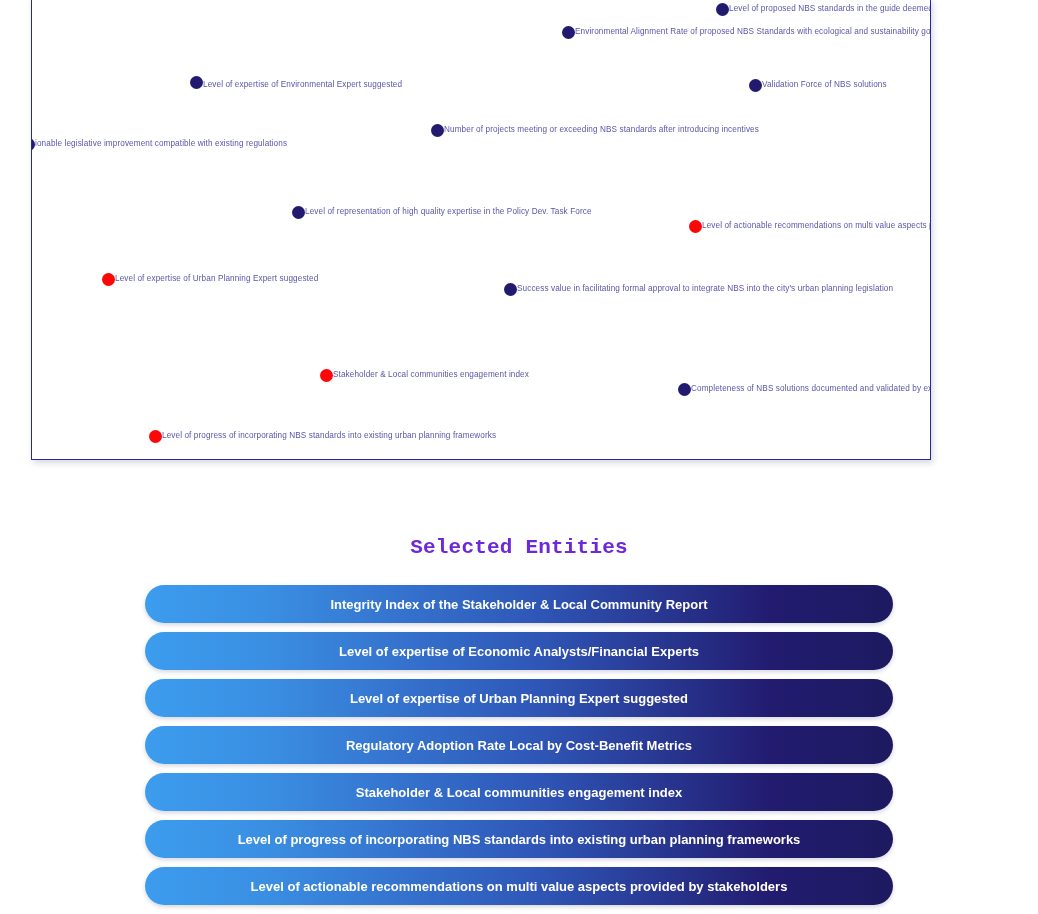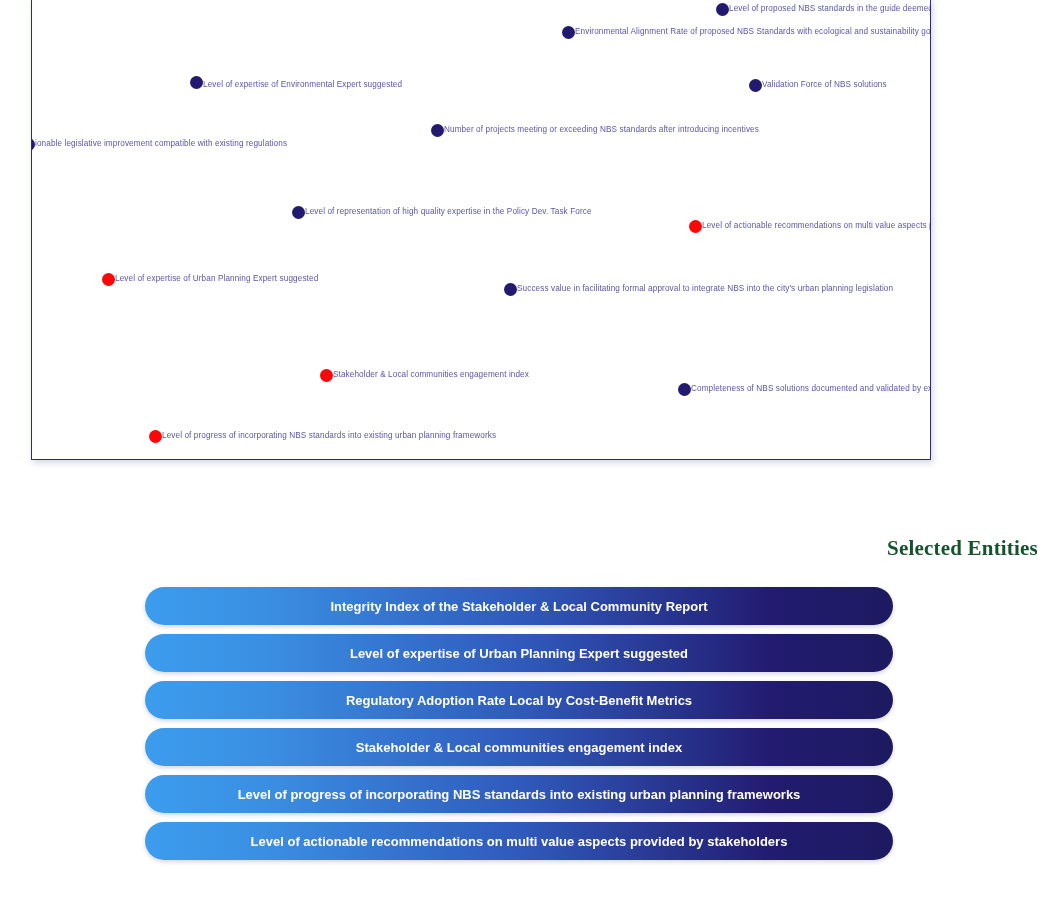--- a/index.html
+++ b/index.html
@@ -60,27 +60,27 @@
 
   
   #entities-section {
     position: absolute;
     left: 0;
     top: 536px;
     width: 1038px;
   }
 
   #entities-title {
-    text-align: right;
+    text-align: center;
     font-size: 21px;
     font-weight: bold;
-    color: #14532d;
+    color: #6d28d9;
     letter-spacing: 0.2px;
     margin: 0 0 26px 0;
-    font-family: Liberation Serif, serif;
+    font-family: Liberation Mono, monospace;
   }
 
   #entity-list {
     display: flex;
     flex-direction: column;
     align-items: center;
     gap: 9px;
   }
 
   .entity-pill {
@@ -164,20 +164,21 @@
           <div class="dot red"></div>
           <span class="point-label">Level of progress of incorporating NBS standards into existing urban planning frameworks</span>
         </div>
       </div>
   </div>
 
   <div id="entities-section">
     <h2 id="entities-title">Selected Entities</h2>
     <div id="entity-list">
         <div class="entity-pill">Integrity Index of the Stakeholder &amp; Local Community Report</div>
+        <div class="entity-pill">Level of expertise of Economic Analysts/Financial Experts</div>
         <div class="entity-pill">Level of expertise of Urban Planning Expert suggested</div>
         <div class="entity-pill">Regulatory Adoption Rate Local by Cost-Benefit Metrics</div>
         <div class="entity-pill">Stakeholder &amp; Local communities engagement index</div>
         <div class="entity-pill">Level of progress of incorporating NBS standards into existing urban planning frameworks</div>
         <div class="entity-pill">Level of actionable recommendations on multi value aspects provided by stakeholders</div>
       </div>
   </div>
 
 </div>
 

